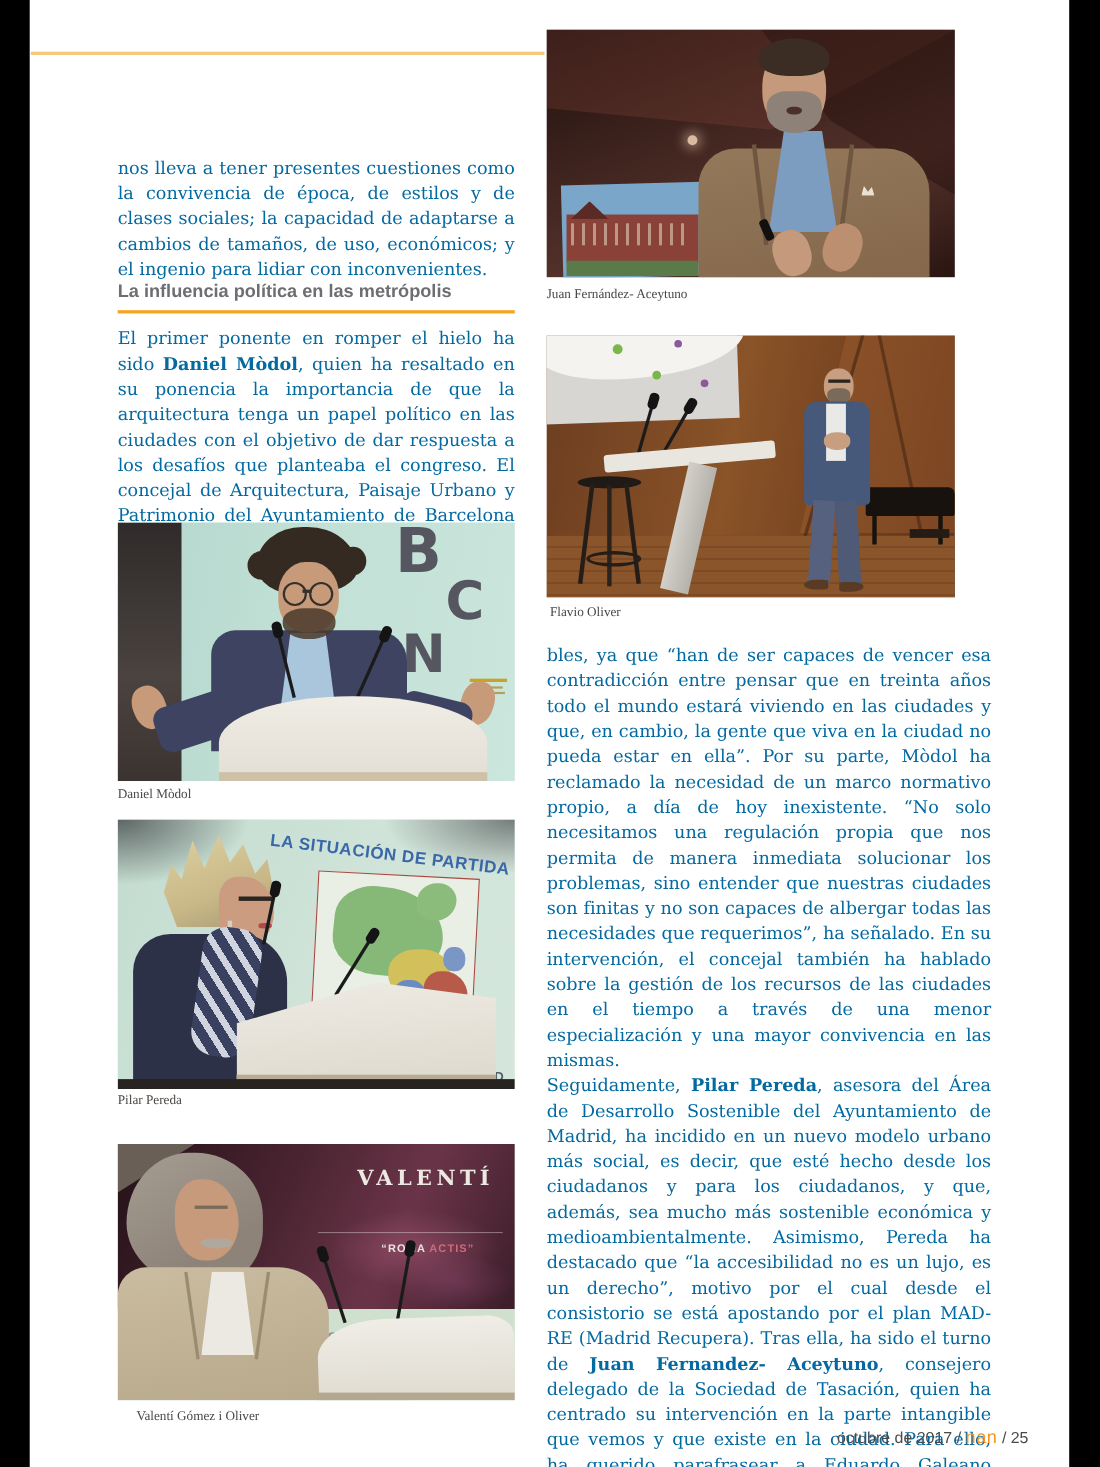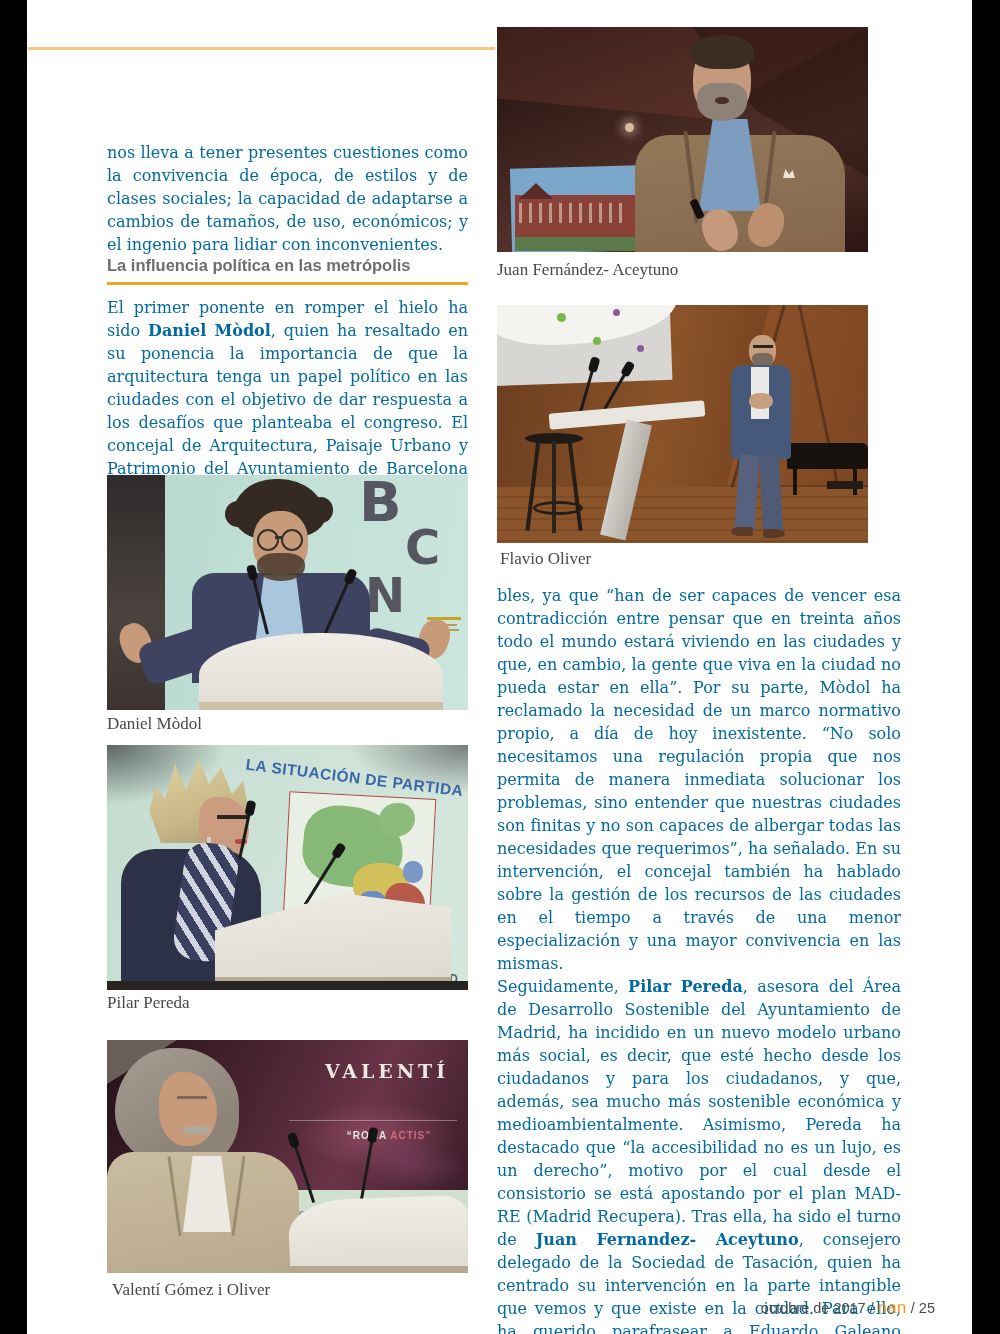--- a/index.html
+++ b/index.html
@@ -2,21 +2,21 @@
 <html lang="es"><head>
 <meta charset="utf-8">
 <style>
   html,body{margin:0;padding:0;background:#e8e8e8;}
   .page{position:relative;width:1000px;height:1334px;background:#ffffff;overflow:hidden;
         font-family:"DejaVu Serif",serif;color:#3b3734;}
   .abs{position:absolute;}
   .body-text{font-size:16px;line-height:23px;text-align:justify;color:#0369a1;}
   .body-text p{margin:0;}
   .bold{font-weight:700;}
-  .caption{font-family:"Liberation Serif",serif;font-size:17px;color:#4b4744;}
+  .caption{font-family:"Liberation Serif",serif;font-size:12px;color:#4b4744;}
   .heading{font-family:"Liberation Sans",sans-serif;font-weight:700;font-size:16.5px;color:#6d6e71;
            border-bottom:3px solid #f7a420;padding-bottom:7px;}
   .photo{position:absolute;overflow:hidden;background:#666;}
   .mic{position:absolute;width:3px;background:#1b1b1b;}
   .mic::after{content:"";position:absolute;top:-13px;left:-3px;width:9px;height:15px;border-radius:4px;background:#141414;}
   .footer{font-family:"Liberation Sans",sans-serif;font-size:14.5px;color:#4c4a48;}
   .footer .brand{color:#f7941d;font-size:16.5px;letter-spacing:.5px;}
   .slide-sans{font-family:"Liberation Sans",sans-serif;}
 </style>
 </head>
@@ -120,21 +120,21 @@
     <div class="abs" style="left:76px;top:86px;width:28px;height:9px;background:#b0a89c;border-radius:40% 40% 60% 60%;"></div>
     <div class="abs" style="left:0;top:112px;width:192px;height:121px;background:linear-gradient(170deg,#cabca0,#b8a98c);border-radius:26px 46px 0 0;"></div>
     <div class="abs" style="left:76px;top:116px;width:48px;height:76px;background:#ece9e2;clip-path:polygon(20% 0,80% 0,100% 100%,0 100%);"></div>
     <div class="abs" style="left:66px;top:116px;width:3px;height:80px;background:#9a8c70;transform:rotate(-8deg);"></div>
     <div class="abs" style="left:130px;top:116px;width:3px;height:80px;background:#9a8c70;transform:rotate(8deg);"></div>
     <div class="mic" style="left:196px;top:104px;height:60px;transform:rotate(-18deg);"></div>
     <div class="mic" style="left:258px;top:100px;height:62px;transform:rotate(10deg);"></div>
     <div class="abs" style="left:182px;top:158px;width:179px;height:75px;background:linear-gradient(180deg,#efede6,#dfdbd0);border-radius:60px 26px 0 0/34px 18px 0 0;transform:rotate(-2deg);"></div>
     <div class="abs" style="left:182px;top:226px;width:179px;height:7px;background:#b4a890;"></div>
   </div>
-  <div class="abs caption" style="left:112px;top:1280px;">Valentí Gómez i Oliver</div>
+  <div class="abs caption" style="left:124px;top:1280px;">Valentí Gómez i Oliver</div>
 
   <div class="photo" style="left:497px;top:27px;width:371px;height:225px;background:linear-gradient(160deg,#1e0f0d 0%,#3c221d 35%,#55322b 65%,#2a1511 100%);">
     <div class="abs" style="left:0;top:0;width:371px;height:130px;background:rgba(120,64,52,.35);clip-path:polygon(0 0,100% 0,55% 70%,0 55%);"></div>
     <div class="abs" style="left:120px;top:0;width:251px;height:150px;background:rgba(40,18,14,.5);clip-path:polygon(30% 0,100% 0,100% 100%,55% 55%);"></div>
     <div class="abs" style="left:128px;top:96px;width:9px;height:9px;background:#d9b9a0;border-radius:50%;box-shadow:0 0 10px 4px rgba(217,185,160,.5);"></div>
     <div class="abs" style="left:14px;top:140px;width:128px;height:85px;background:#7aa7c9;transform:rotate(-1.5deg);"></div>
     <div class="abs" style="left:18px;top:168px;width:120px;height:44px;background:#8a4238;"></div>
     <div class="abs" style="left:22px;top:156px;width:34px;height:16px;background:#5a2a26;clip-path:polygon(0 100%,50% 0,100% 100%);"></div>
     <div class="abs" style="left:22px;top:176px;width:110px;height:20px;background:repeating-linear-gradient(90deg,rgba(230,220,200,.55) 0 3px,transparent 3px 10px);"></div>
     <div class="abs" style="left:18px;top:210px;width:120px;height:14px;background:#5a7a4a;"></div>

